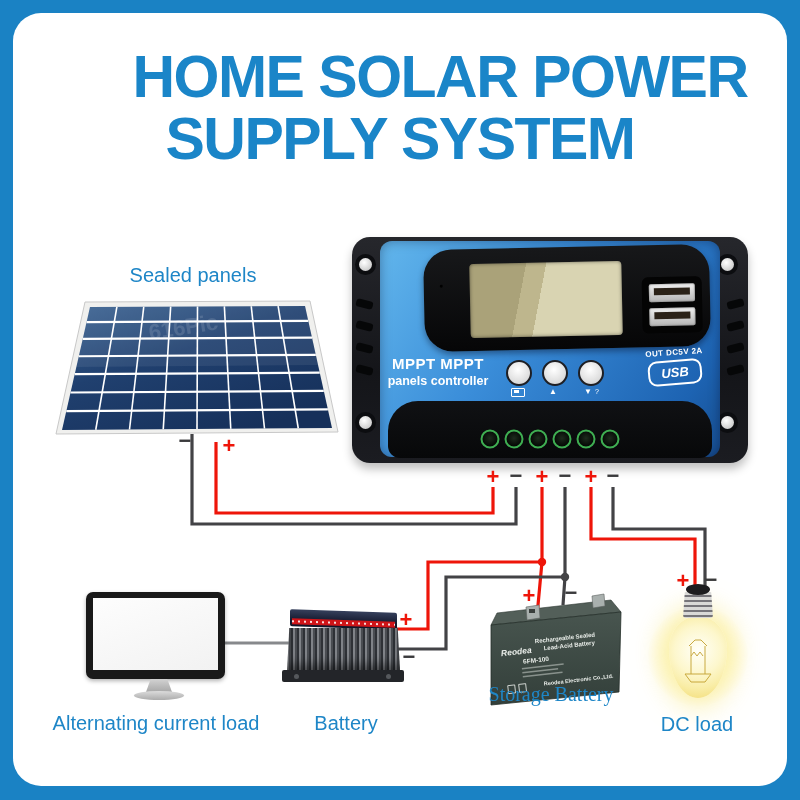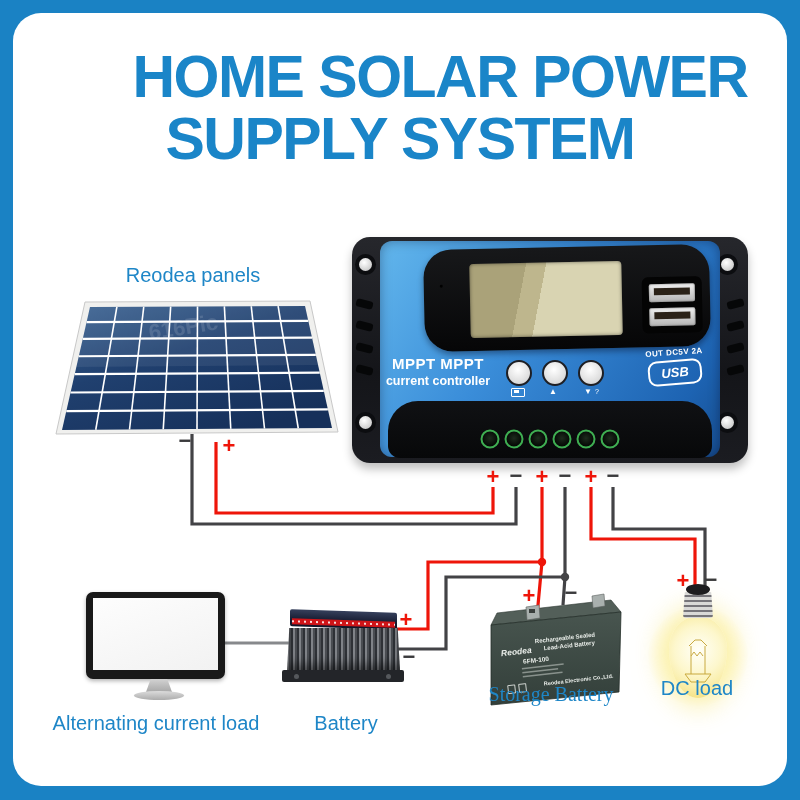--- a/index.html
+++ b/index.html
@@ -86,21 +86,21 @@
   .bulb-cap{left:686px;top:584px;width:24px;height:11px;border-radius:50%;background:#1d1d1f;}
 </style>
 </head>
 <body>
 
 <div class="frame-inner"></div>
 
 <div class="abs title" style="left:0;top:48px;margin-left:40px;">HOME SOLAR POWER</div>
 <div class="abs title" style="left:0;top:110px;">SUPPLY SYSTEM</div>
 
-<div class="abs cap-label" style="left:193px;top:264px;">Reodea panels</div>
+<div class="abs cap-label" style="left:193px;top:264px;">Sealed panels</div>
 
 <svg class="abs" style="left:0;top:0;" width="800" height="800" viewBox="0 0 800 800">
   <defs>
     <linearGradient id="cellGrad" x1="0" y1="0" x2="0.7" y2="1">
       <stop offset="0" stop-color="#3d6594"></stop>
         <stop offset="0.45" stop-color="#20406f"></stop>
         <stop offset="1" stop-color="#16305a"></stop>
     </linearGradient>
     <linearGradient id="batGrad" x1="0" y1="0" x2="0" y2="1">
       <stop offset="0" stop-color="#48554f"></stop>
@@ -186,21 +186,21 @@
   <div class="abs usb-recess">
     <div class="abs usb-port" style="top:7px;">
         <div class="abs usb-tongue"></div>
       </div>
     <div class="abs usb-port" style="top:31px;">
         <div class="abs usb-tongue"></div>
       </div>
   </div>
 </div>
 <div class="abs ctl-brand1">MPPT MPPT</div>
-<div class="abs ctl-brand2">current controller</div>
+<div class="abs ctl-brand2">panels controller</div>
 <div class="abs btn" style="left:506px;top:360px;"></div>
 <div class="abs btn" style="left:542px;top:360px;"></div>
 <div class="abs btn" style="left:578px;top:360px;"></div>
 <div class="abs batt-glyph" style="left:511px;top:388px;"></div>
 <span class="abs btn-icon" style="left:553px;top:388px;">▲</span>
 <span class="abs btn-icon" style="left:588px;top:388px;">▼</span>
 <span class="abs btn-icon" style="left:597px;top:388px;font-size:7px;">?</span>
 <div class="abs usb-out">OUT DC5V 2A</div>
 <div class="abs usb-logo">USB</div>
 <div class="abs ctl-tband"></div>
@@ -250,13 +250,13 @@
     <path d="M22,40 l3,-4 l3,4 l3,-4 l3,4"></path>
     <path d="M16,58 L42,58 L36,66 L22,66 Z"></path>
   </g>
 </svg>
 <div class="abs bulb-threads"></div>
 <div class="abs bulb-cap"></div>
 
 <div class="abs cap-label" style="left:156px;top:712px;">Alternating current load</div>
 <div class="abs cap-label" style="left:346px;top:712px;">Battery</div>
 <div class="abs cap-label" style="left:551px;top:683px;font-family:Liberation Serif, serif;">Storage Battery</div>
-<div class="abs cap-label" style="left:697px;top:677px;">DC load</div>
+<div class="abs cap-label" style="left:697px;top:713px;">DC load</div>
 
 </body></html>

